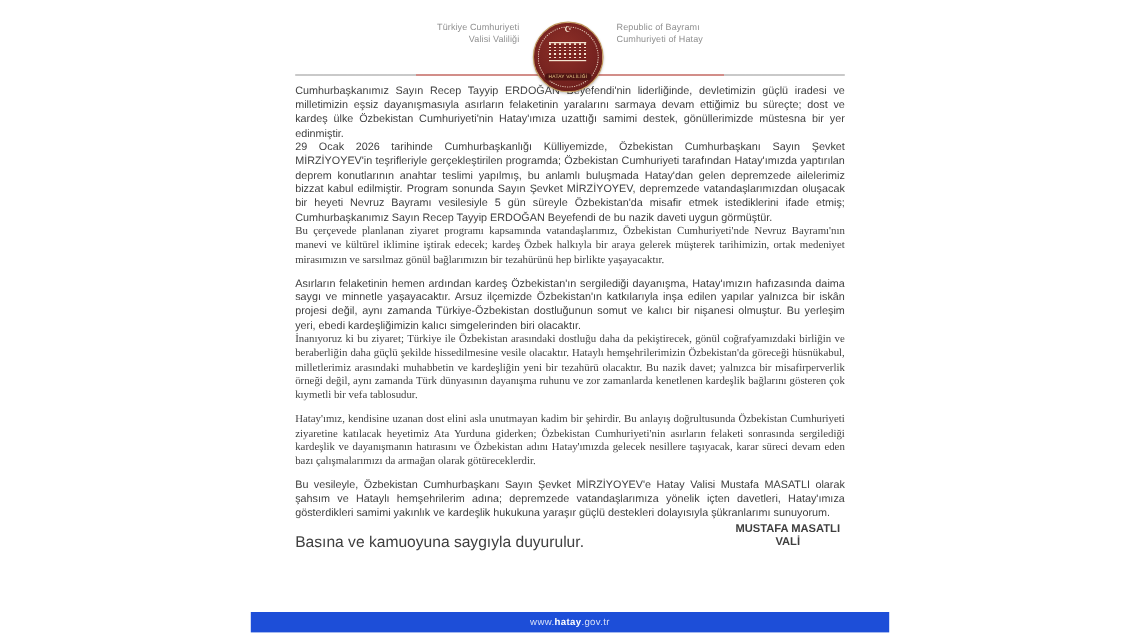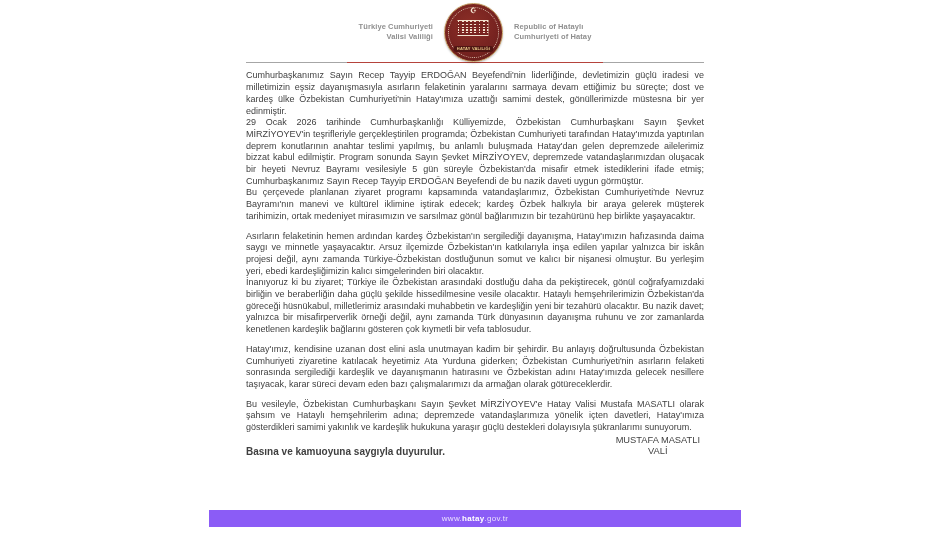--- a/index.html
+++ b/index.html
@@ -3,22 +3,22 @@
 <meta charset="utf-8">
 <style>
   * { margin: 0; padding: 0; box-sizing: border-box; }
   html, body { width: 950px; height: 534px; background: #ffffff; overflow: hidden; }
   body { font-family: "Liberation Sans", sans-serif; display: flex; justify-content: center; }
 
   .page { width: 532px; height: 534px; position: relative; background: #ffffff; }
 
   
   .doc-header {
-    display: flex; align-items: center; justify-content: center;
-    padding-top: 2px; gap: 11px; height: 62px; font-weight: bold;
+    display: flex; justify-content: center;
+    padding-top: 18px; gap: 11px; height: 62px;
   }
   .hdr-text { font-size: 7.5px; line-height: 10px; color: #8f8f8f; letter-spacing: .1px; }
   .hdr-left  { text-align: right; }
   .hdr-right { text-align: left; }
 
   .seal {
     width: 59px; height: 59px; border-radius: 50%;
     background: radial-gradient(circle at 45% 38%, #8d2f27 0%, #772320 55%, #5f1a17 100%);
     border: 1.5px solid #c19a5f;
     position: relative; flex: 0 0 auto;
@@ -59,33 +59,33 @@
   }
 
   
   .doc-body {
     padding: 7px 37px 0 37px;
     color: #3f3f3f;
     font-size: 9px; line-height: 11.7px;
     text-align: justify;
   }
   .doc-body p { margin: 0; }
-  .doc-body p.gap-after { margin-bottom: 8px; }
+  .doc-body p.gap-after { margin-bottom: 8px; font-family: Liberation Serif, serif; }
 
   .sig-row {
     display: flex; justify-content: space-between; align-items: flex-end;
     margin-top: 1px;
   }
-  .closing { font-weight: bold; font-size: 10px; }
-  .signature { text-align: center; font-weight: normal; font-size: 9.3px; line-height: 11.5px; margin-right: 4px; }
+  .closing { font-weight: normal; font-size: 13px; }
+  .signature { text-align: center; font-weight: bold; font-size: 9.3px; line-height: 11.5px; margin-right: 4px; }
 
   
   .footer-bar {
     position: absolute; left: 0; right: 0; bottom: 7px; height: 17px;
-    background: #8b5cf6;
+    background: #1d4ed8;
     display: flex; align-items: center; justify-content: center;
   }
   .footer-url { font-size: 8px; color: rgba(255,255,255,.82); letter-spacing: .3px; }
   .footer-url b { color: #ffffff; font-weight: bold; }
 </style>
 </head>
 <body>
 
 <div class="page">
 
@@ -96,21 +96,21 @@
     </div>
 
     <div class="seal">
       <div class="seal-dots"></div>
       <span class="seal-crescent">☪</span>
       <div class="seal-building"></div>
       <div class="seal-banner">HATAY VALİLİĞİ</div>
     </div>
 
     <div class="hdr-text hdr-right">
-      <div>Republic of Hataylı</div>
+      <div>Republic of Bayramı</div>
       <div>Cumhuriyeti of Hatay</div>
     </div>
   </header>
 
   <div class="rule"></div>
 
   <main class="doc-body">
     <p>Cumhurbaşkanımız Sayın Recep Tayyip ERDOĞAN Beyefendi'nin liderliğinde, devletimizin güçlü iradesi ve milletimizin eşsiz dayanışmasıyla asırların felaketinin yaralarını sarmaya devam ettiğimiz bu süreçte; dost ve kardeş ülke Özbekistan Cumhuriyeti'nin Hatay'ımıza uzattığı samimi destek, gönüllerimizde müstesna bir yer edinmiştir.</p>
     <p>29 Ocak 2026 tarihinde Cumhurbaşkanlığı Külliyemizde, Özbekistan Cumhurbaşkanı Sayın Şevket MİRZİYOYEV'in teşrifleriyle gerçekleştirilen programda; Özbekistan Cumhuriyeti tarafından Hatay'ımızda yaptırılan deprem konutlarının anahtar teslimi yapılmış, bu anlamlı buluşmada Hatay'dan gelen depremzede ailelerimiz bizzat kabul edilmiştir. Program sonunda Sayın Şevket MİRZİYOYEV, depremzede vatandaşlarımızdan oluşacak bir heyeti Nevruz Bayramı vesilesiyle 5 gün süreyle Özbekistan'da misafir etmek istediklerini ifade etmiş; Cumhurbaşkanımız Sayın Recep Tayyip ERDOĞAN Beyefendi de bu nazik daveti uygun görmüştür.</p>
     <p class="gap-after">Bu çerçevede planlanan ziyaret programı kapsamında vatandaşlarımız, Özbekistan Cumhuriyeti'nde Nevruz Bayramı'nın manevi ve kültürel iklimine iştirak edecek; kardeş Özbek halkıyla bir araya gelerek müşterek tarihimizin, ortak medeniyet mirasımızın ve sarsılmaz gönül bağlarımızın bir tezahürünü hep birlikte yaşayacaktır.</p>

